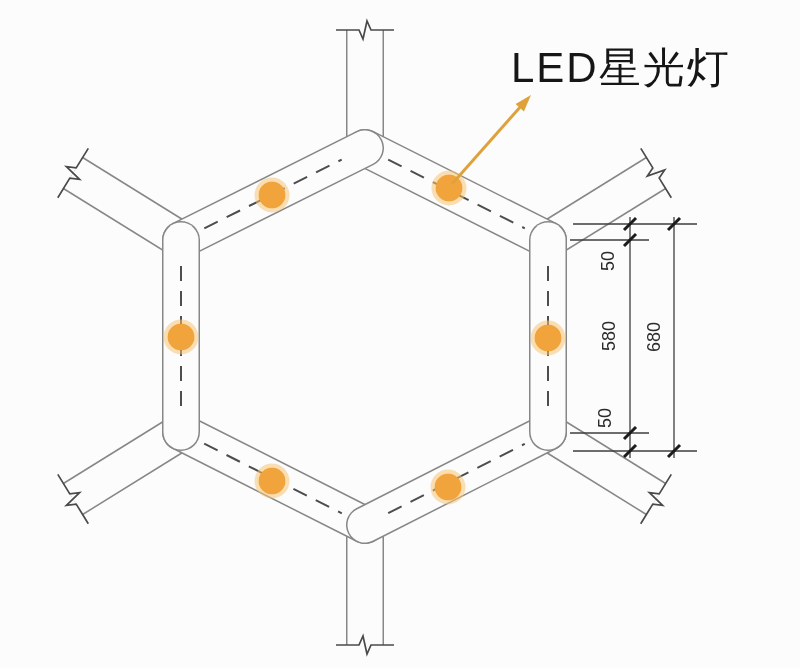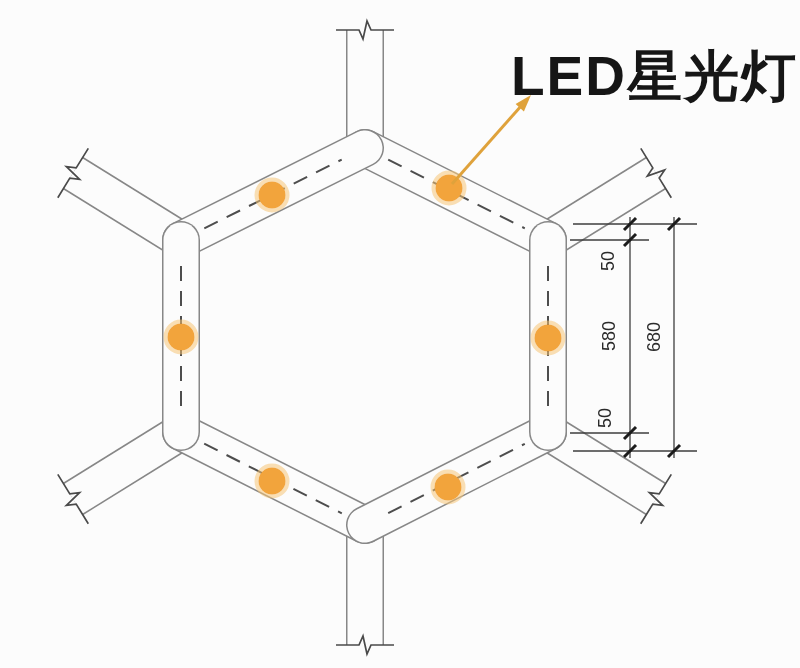--- a/index.html
+++ b/index.html
@@ -28,22 +28,22 @@
   
   .dot-core{fill:#F2A43C;}
   .dot-halo{fill:none;stroke:#F6C476;stroke-width:4;opacity:.55;}
   
   .arrow-shaft{stroke:#DFA23B;stroke-width:3;stroke-linecap:butt;}
   .arrow-head{fill:#DFA23B;}
   
   .led-label{
     position:absolute;
     left:511px;top:40px;
-    font-size:55px;
-    font-weight:700;
+    font-size:42px;
+    font-weight:400;
     letter-spacing:2px;
     color:#161616;
     white-space:nowrap;
   }
 </style>
 </head>
 <body>
 
 <div class="stage">
   <svg width="800" height="668" viewBox="0 0 800 668">

